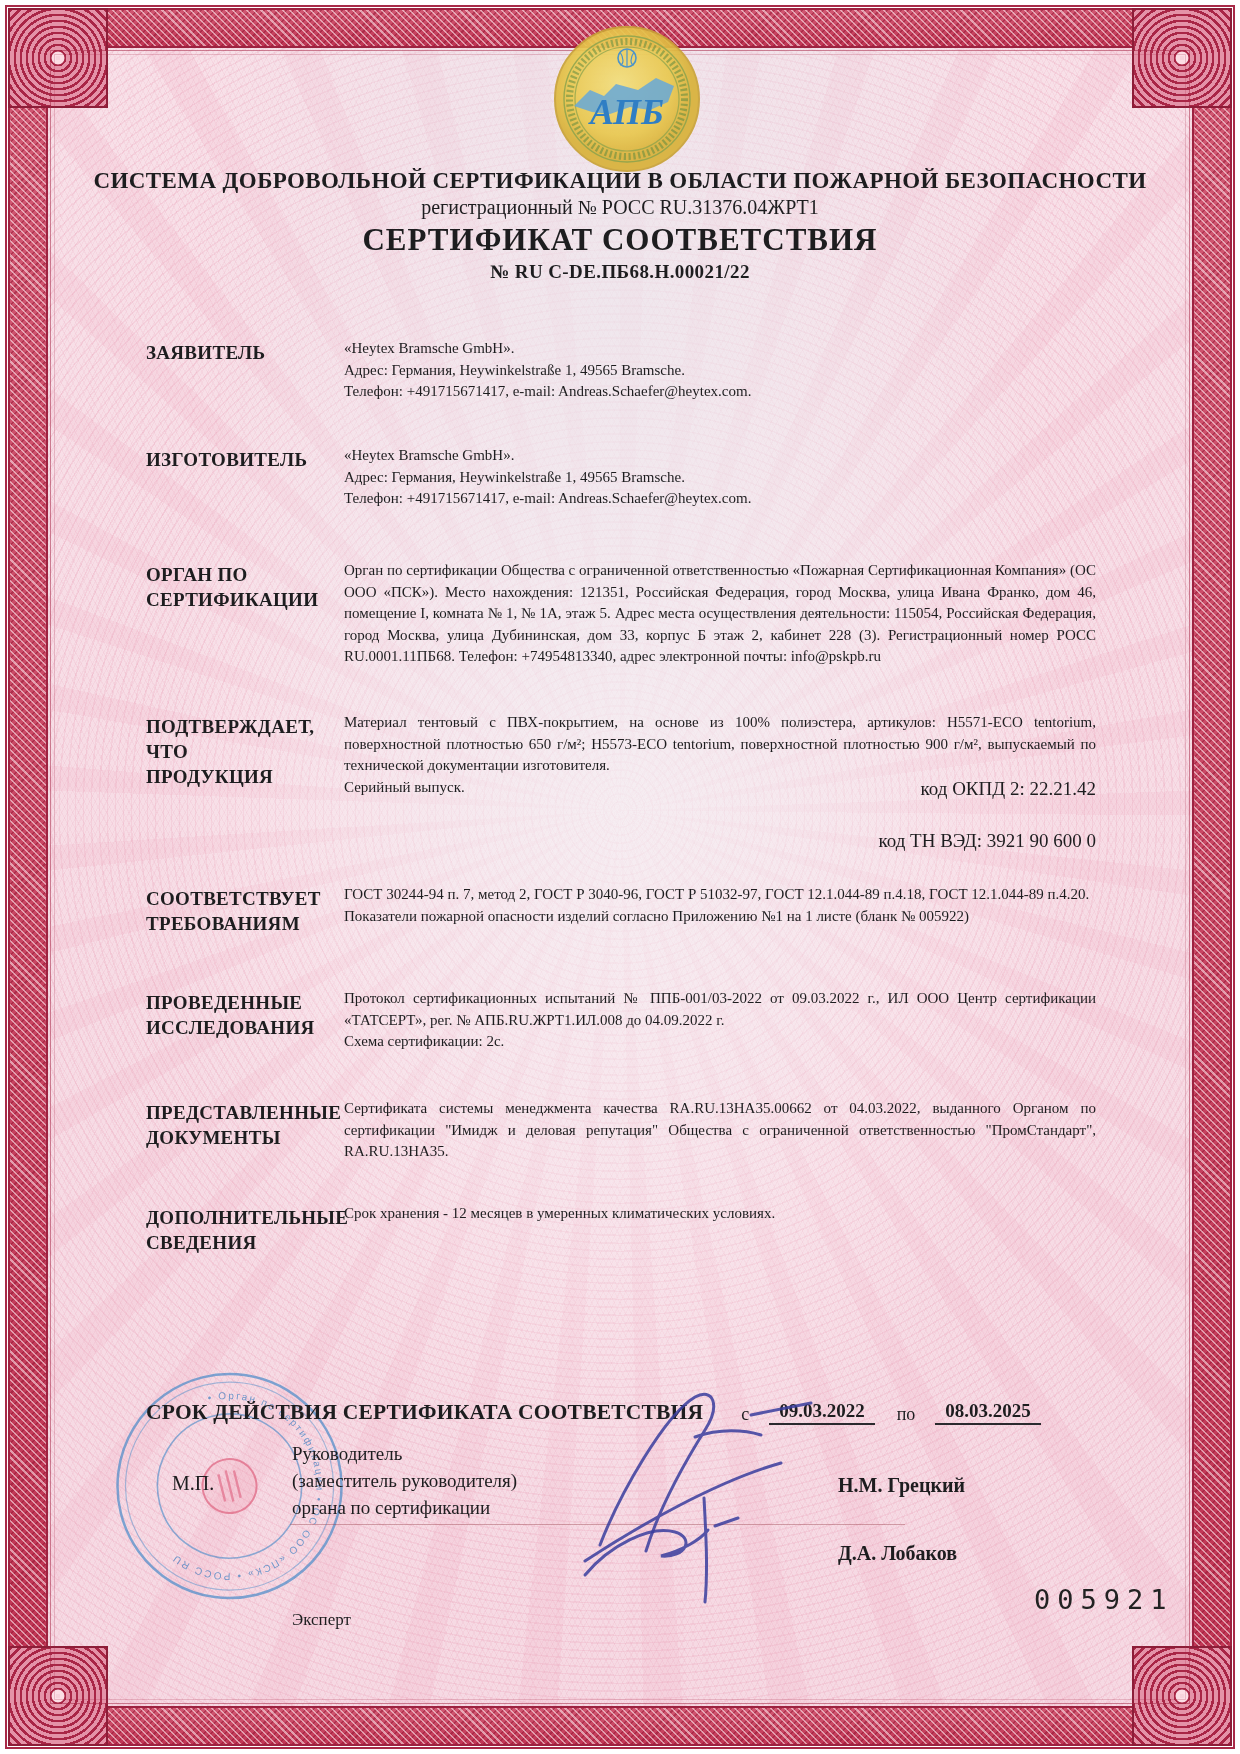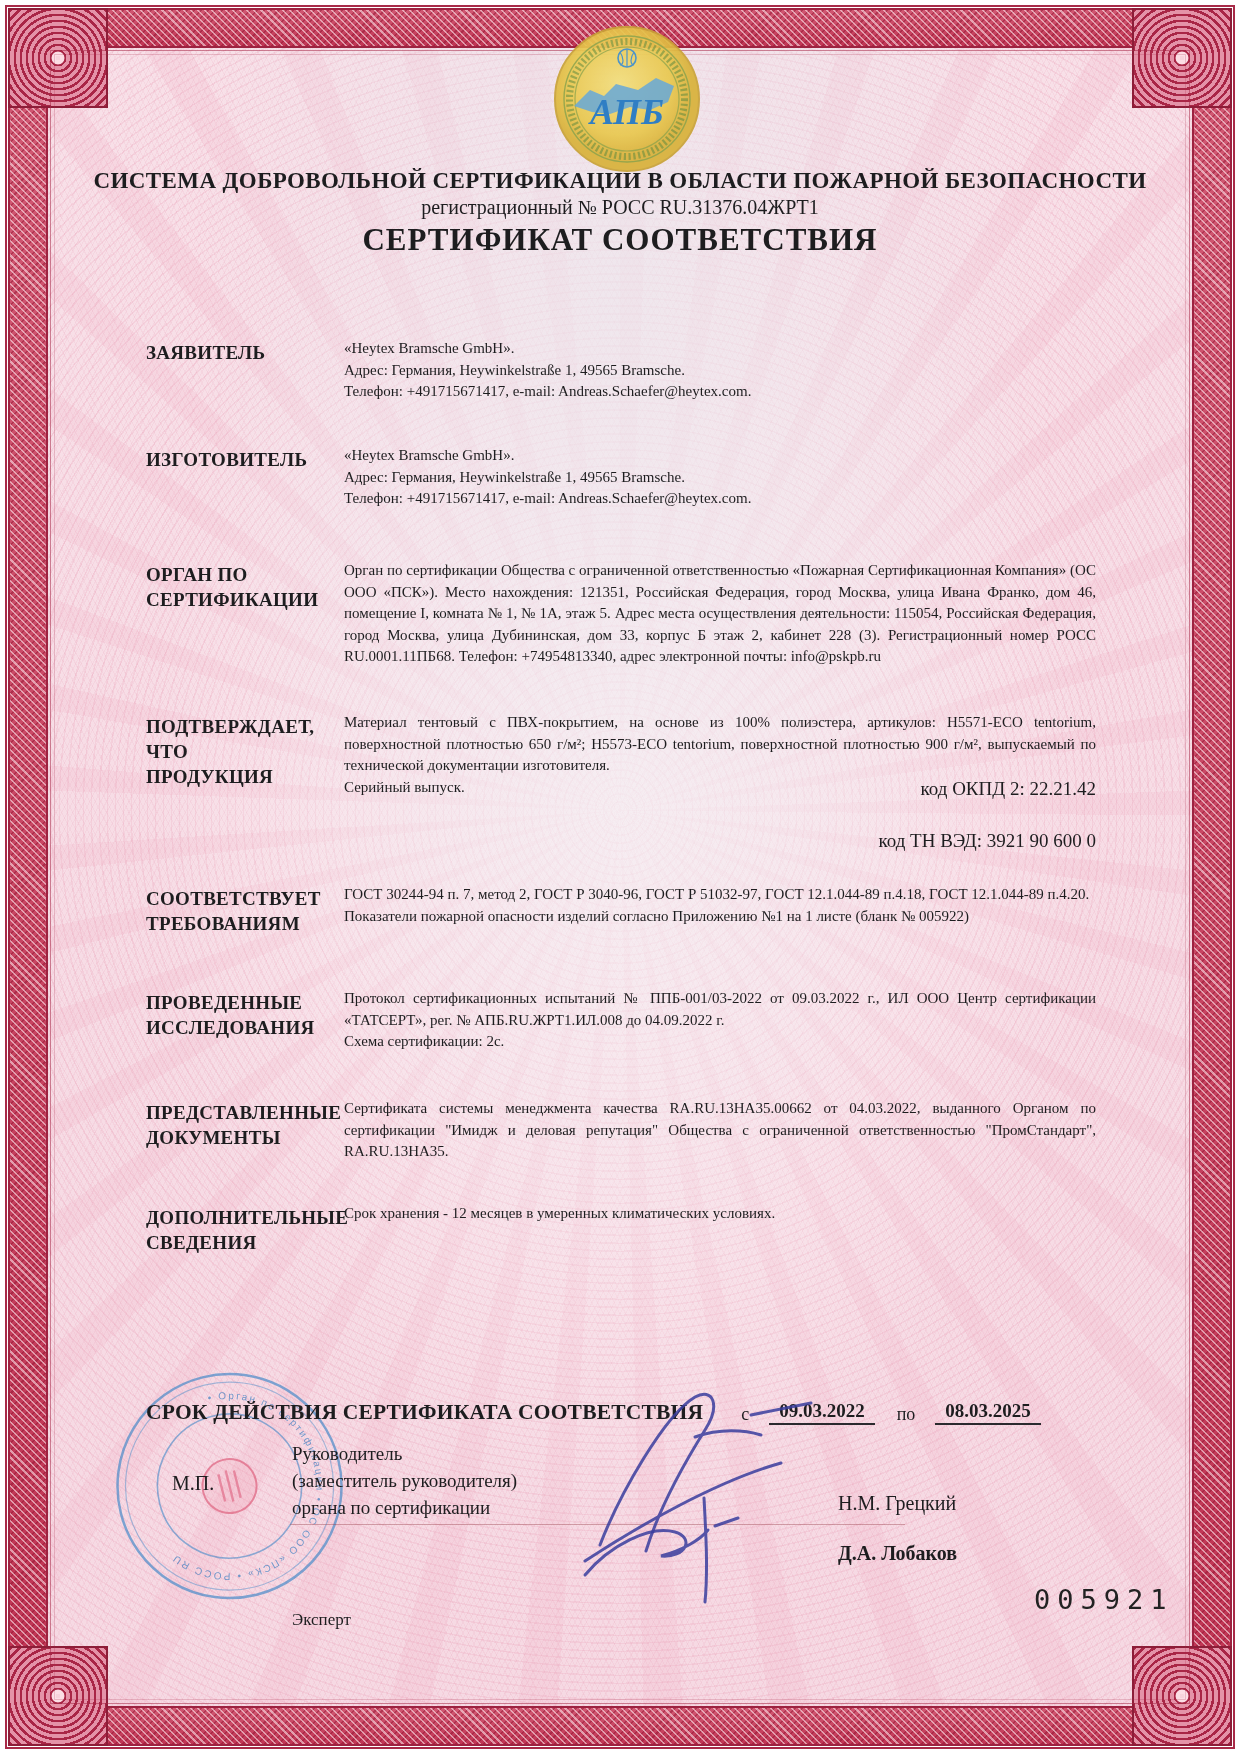--- a/index.html
+++ b/index.html
@@ -65,21 +65,21 @@
   .validity .vword{font-size:18px;margin-left:38px;}
   .validity .vword2{font-size:18px;margin-left:22px;}
   .validity .vdate{font-size:19px;font-weight:600;margin-left:20px;padding:0 10px 1px 10px;
                    border-bottom:2px solid #2a2a2e;}
 
   
   .stamp{position:absolute;left:110px;top:1366px;z-index:9;opacity:.85;transform:rotate(-14deg);}
   .mp{position:absolute;left:172px;top:1472px;font-size:20px;z-index:10;}
   .head-title{position:absolute;left:292px;top:1440px;font-size:19px;line-height:27px;z-index:10;}
   .sign-underline{position:absolute;left:290px;top:1524px;width:615px;border-top:1px solid rgba(150,60,70,.4);z-index:9;}
-  .head-name{position:absolute;left:838px;top:1474px;font-size:20px;font-weight:400;z-index:10;margin-top:18px;}
+  .head-name{position:absolute;left:838px;top:1474px;font-size:20px;font-weight:700;z-index:10;}
   .expert-title{position:absolute;left:292px;top:1610px;font-size:17px;z-index:10;}
   .expert-name{position:absolute;left:838px;top:1542px;font-size:20px;font-weight:700;z-index:10;}
   .sig1{position:absolute;left:545px;top:1375px;z-index:11;}
   .sig2{position:absolute;left:565px;top:1490px;z-index:11;}
 
   
   .blank-number{position:absolute;left:1034px;top:1584px;z-index:10;
     font-family:"DejaVu Sans Mono",monospace;font-size:27px;letter-spacing:7px;color:#222;}
   .printline{position:absolute;left:55px;right:55px;top:1795px;z-index:11;
     display:flex;align-items:center;}
@@ -122,20 +122,21 @@
       <path d="M22,82 L38,66 L52,72 L64,60 L86,66 L104,54 L122,62 L116,78 L98,86 L78,83 L58,90 L40,88 Z" fill="#66a8d8" opacity=".85"></path>
       <circle cx="75" cy="34" r="9" fill="none" stroke="#4d94c8" stroke-width="1.6"></circle>
       <path d="M75,25 L75,43 M68,28 C72,34 72,40 68,41 M82,28 C78,34 78,40 82,41" fill="none" stroke="#4d94c8" stroke-width="1.2"></path>
       <text x="75" y="100" text-anchor="middle" font-family="Liberation Serif, serif" font-size="36" font-style="italic" font-weight="bold" fill="#2f7ec4">АПБ</text>
     </svg>
   </div>
 
   <div class="hline h-system">СИСТЕМА ДОБРОВОЛЬНОЙ СЕРТИФИКАЦИИ В ОБЛАСТИ ПОЖАРНОЙ БЕЗОПАСНОСТИ</div>
   <div class="hline h-reg">регистрационный № РОСС RU.31376.04ЖРТ1</div>
   <div class="hline h-title">СЕРТИФИКАТ СООТВЕТСТВИЯ</div>
+  <div class="hline h-number">№ RU C-DE.ПБ68.Н.00021/22</div>
 
   <div class="sec s-applicant">
     <div class="sec-label">
       <div>ЗАЯВИТЕЛЬ</div>
     </div>
     <div class="sec-body">
       <div>«Heytex Bramsche GmbH».</div>
       <div>Адрес: Германия, Heywinkelstraße 1, 49565 Bramsche.</div>
       <div>Телефон: +491715671417, e-mail: Andreas.Schaefer@heytex.com.</div>
     </div>

